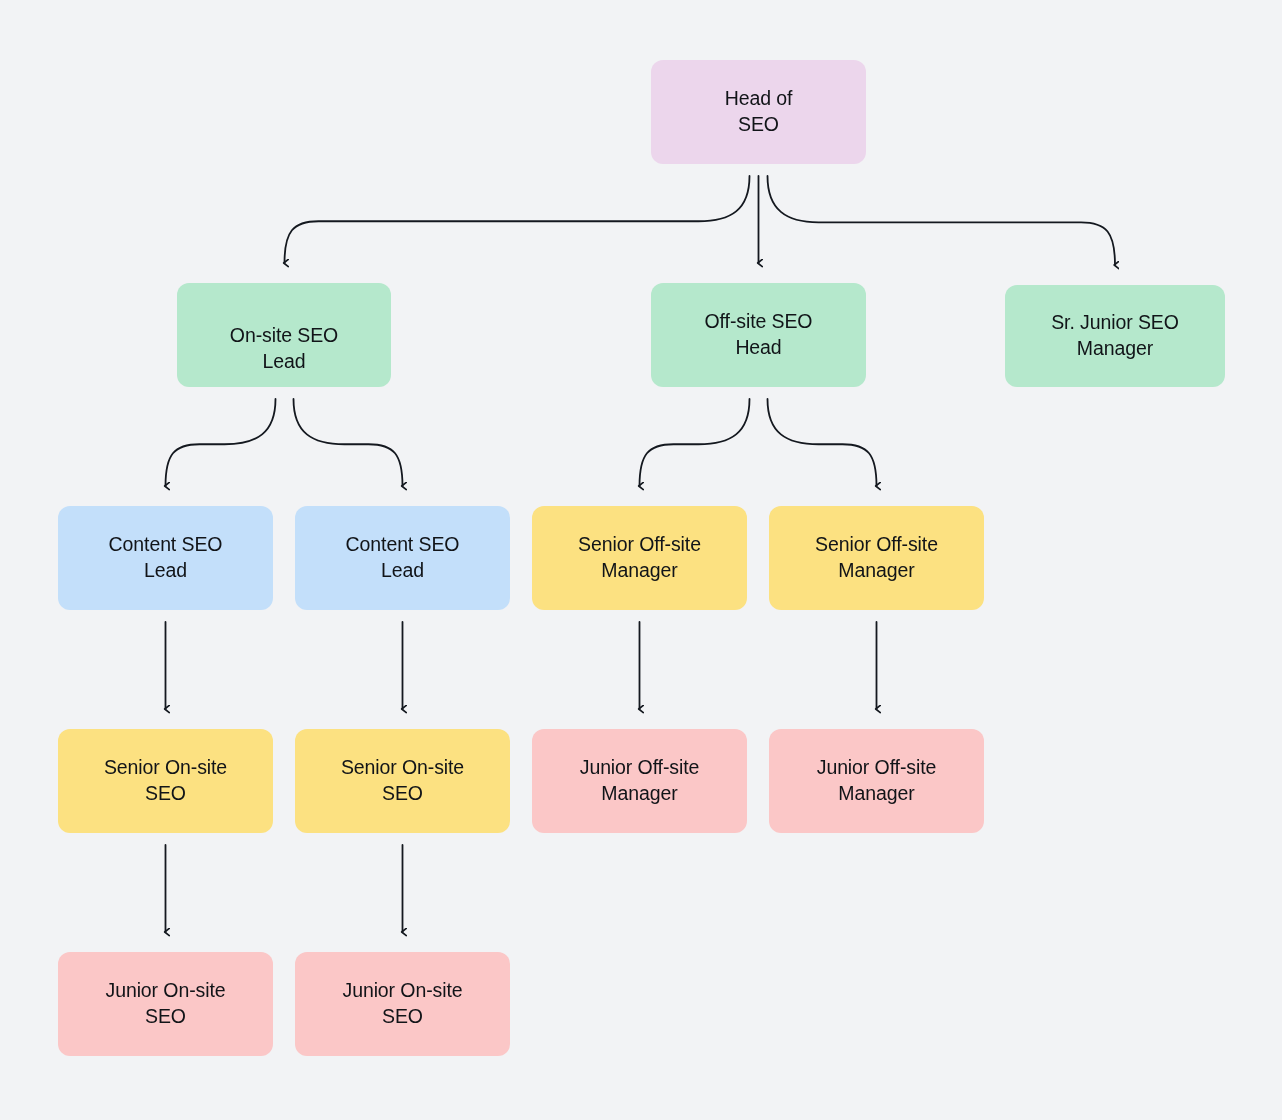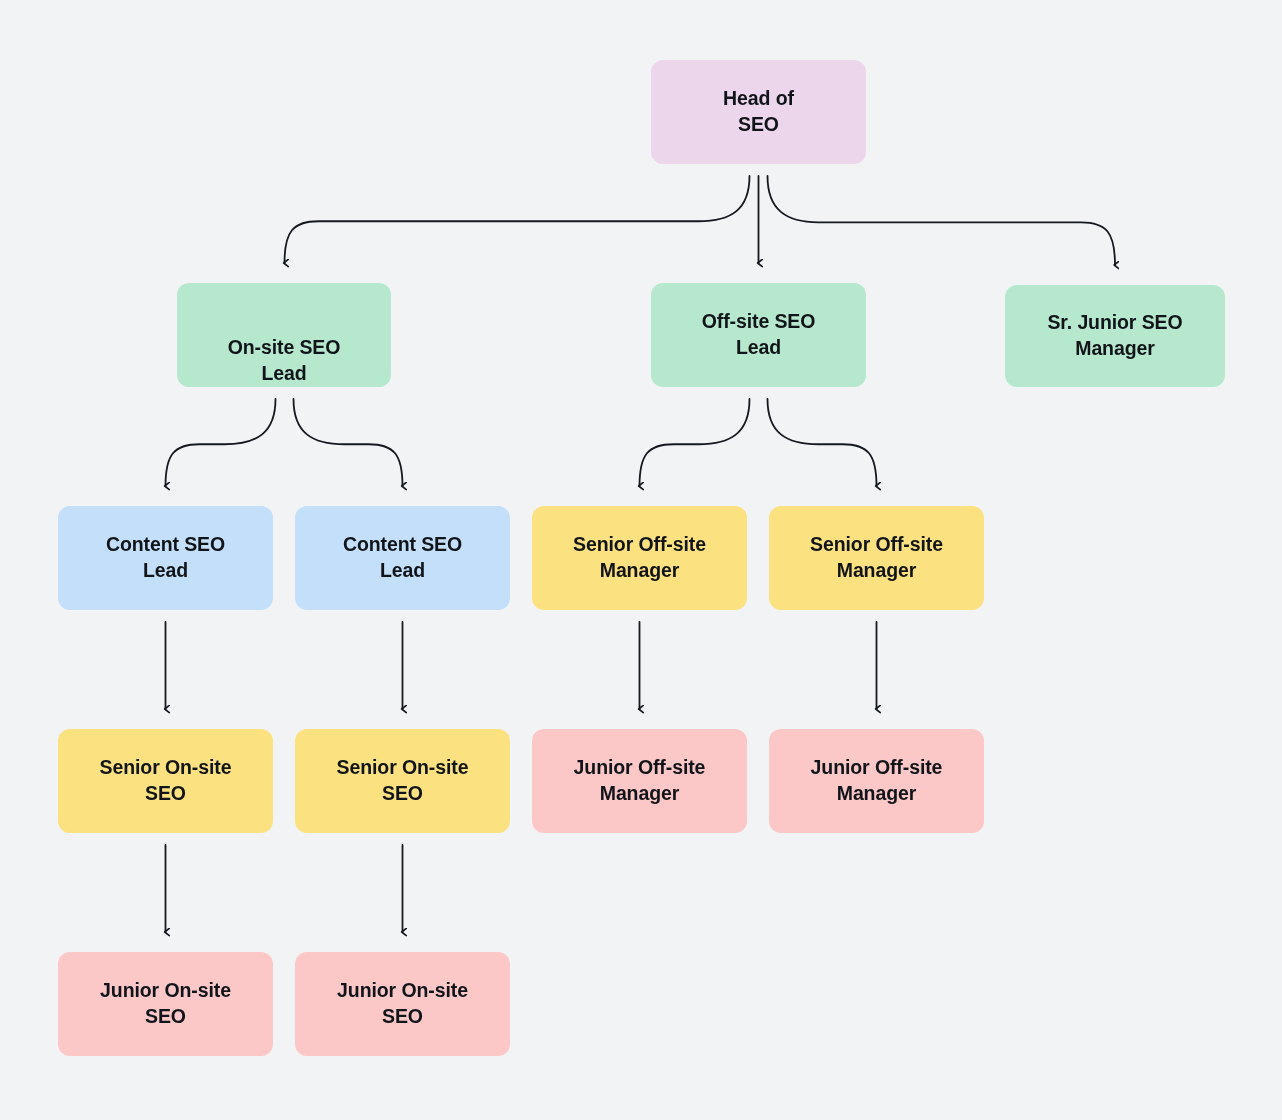--- a/index.html
+++ b/index.html
@@ -29,25 +29,25 @@
     pointer-events: none;
   }
   .node {
     position: absolute;
     display: flex;
     align-items: center;
     justify-content: center;
     text-align: center;
     border-radius: 12px;
     color: #111418;
-    font-weight: bold;
+    font-weight: normal;
     font-size: 19.5px;
     line-height: 1.33;
     letter-spacing: -0.1px;
-    padding: 0 8px;
+    padding: 12px 8px;
     white-space: pre-line;
   }
   .node-label {
     display: block;
     white-space: pre-line;
   }
 </style>
 </head>
 <body>
 
@@ -75,21 +75,21 @@
         <path d="M 402.5 845 L 402.5 932" marker-end="url(#arrowhead)"></path>
       </g>
   </svg>
 
   <div id="node-layer">
       <div class="node" style="left: 651px; top: 60px; width: 215px; height: 104px; background: rgb(236, 214, 236);"><span class="node-label">Head of
 SEO</span></div>
       <div class="node" style="left: 177px; top: 283px; width: 214px; height: 104px; background: rgb(181, 232, 204); align-items: flex-end;"><span class="node-label">On-site SEO
 Lead</span></div>
       <div class="node" style="left: 651px; top: 283px; width: 215px; height: 104px; background: rgb(181, 232, 204);"><span class="node-label">Off-site SEO
-Lead</span></div>
+Head</span></div>
       <div class="node" style="left: 1005px; top: 285px; width: 220px; height: 102px; background: rgb(181, 232, 204);"><span class="node-label">Sr. Junior SEO
 Manager</span></div>
       <div class="node" style="left: 58px; top: 506px; width: 215px; height: 104px; background: rgb(195, 223, 250);"><span class="node-label">Content SEO
 Lead</span></div>
       <div class="node" style="left: 295px; top: 506px; width: 215px; height: 104px; background: rgb(195, 223, 250);"><span class="node-label">Content SEO
 Lead</span></div>
       <div class="node" style="left: 532px; top: 506px; width: 215px; height: 104px; background: rgb(252, 225, 129);"><span class="node-label">Senior Off-site
 Manager</span></div>
       <div class="node" style="left: 769px; top: 506px; width: 215px; height: 104px; background: rgb(252, 225, 129);"><span class="node-label">Senior Off-site
 Manager</span></div>

